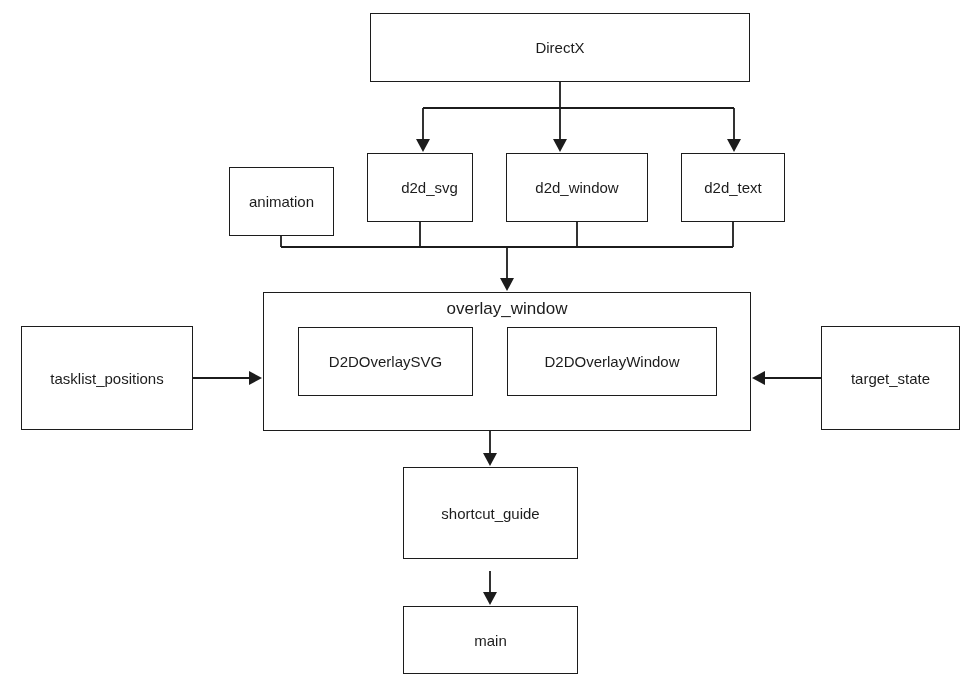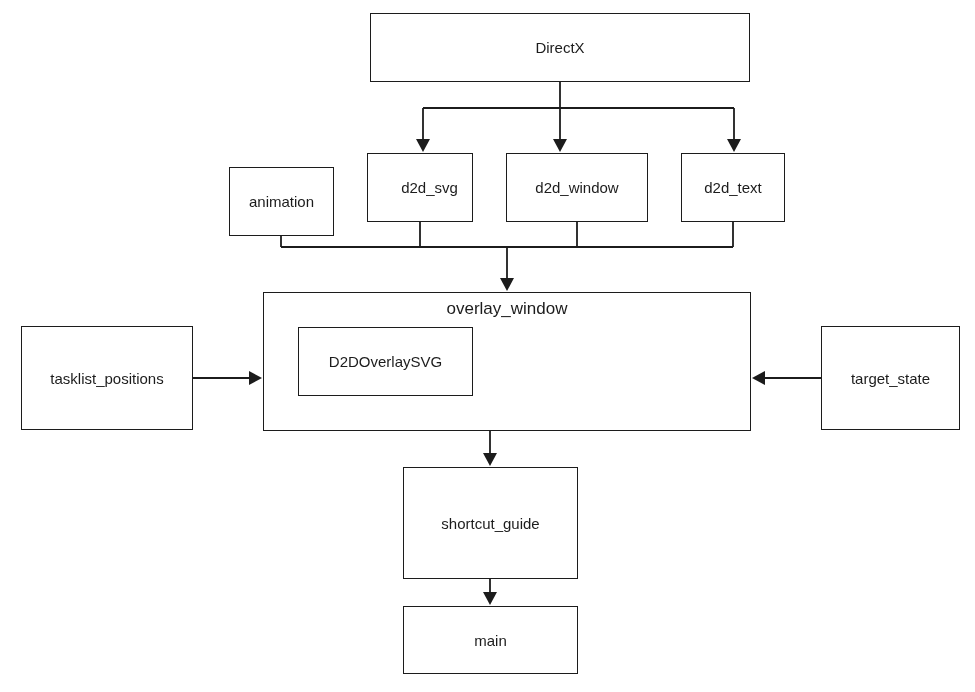--- a/index.html
+++ b/index.html
@@ -50,21 +50,21 @@
   .n-directx            {left:370px;top:13px; width:380px;height:69px;}
   .n-animation          {left:229px;top:167px;width:105px;height:69px;}
   .n-d2d-svg            {left:367px;top:153px;width:106px;height:69px;padding-left:19px;}
   .n-d2d-window         {left:506px;top:153px;width:142px;height:69px;}
   .n-d2d-text           {left:681px;top:153px;width:104px;height:69px;}
   .n-overlay-window     {left:263px;top:292px;width:488px;height:139px;}
   .n-d2d-overlay-svg    {left:298px;top:327px;width:175px;height:69px;}
   .n-d2d-overlay-window {left:507px;top:327px;width:210px;height:69px;}
   .n-tasklist-positions {left:21px; top:326px;width:172px;height:104px;}
   .n-target-state       {left:821px;top:326px;width:139px;height:104px;}
-  .n-shortcut-guide     {left:403px;top:467px;width:175px;height:112px;}
+  .n-shortcut-guide     {left:403px;top:467px;width:175px;height:92px;}
   .n-main               {left:403px;top:606px;width:175px;height:68px;}
 </style>
 </head>
 <body>
 
 <div class="stage">
 
   <svg class="connector-layer" viewBox="0 0 975 692" xmlns="http://www.w3.org/2000/svg">
 
     <line x1="560" y1="82" x2="560" y2="141"></line>
@@ -115,20 +115,23 @@
   </div>
 
   <div class="node container n-overlay-window">
     <div class="container-label">overlay_window</div>
   </div>
 
   <div class="node n-d2d-overlay-svg">
     <span>D2DOverlaySVG</span>
   </div>
 
+  <div class="node n-d2d-overlay-window">
+    <span>D2DOverlayWindow</span>
+  </div>
 
   <div class="node n-tasklist-positions">
     <span>tasklist_positions</span>
   </div>
 
   <div class="node n-target-state">
     <span>target_state</span>
   </div>
 
   <div class="node n-shortcut-guide">

